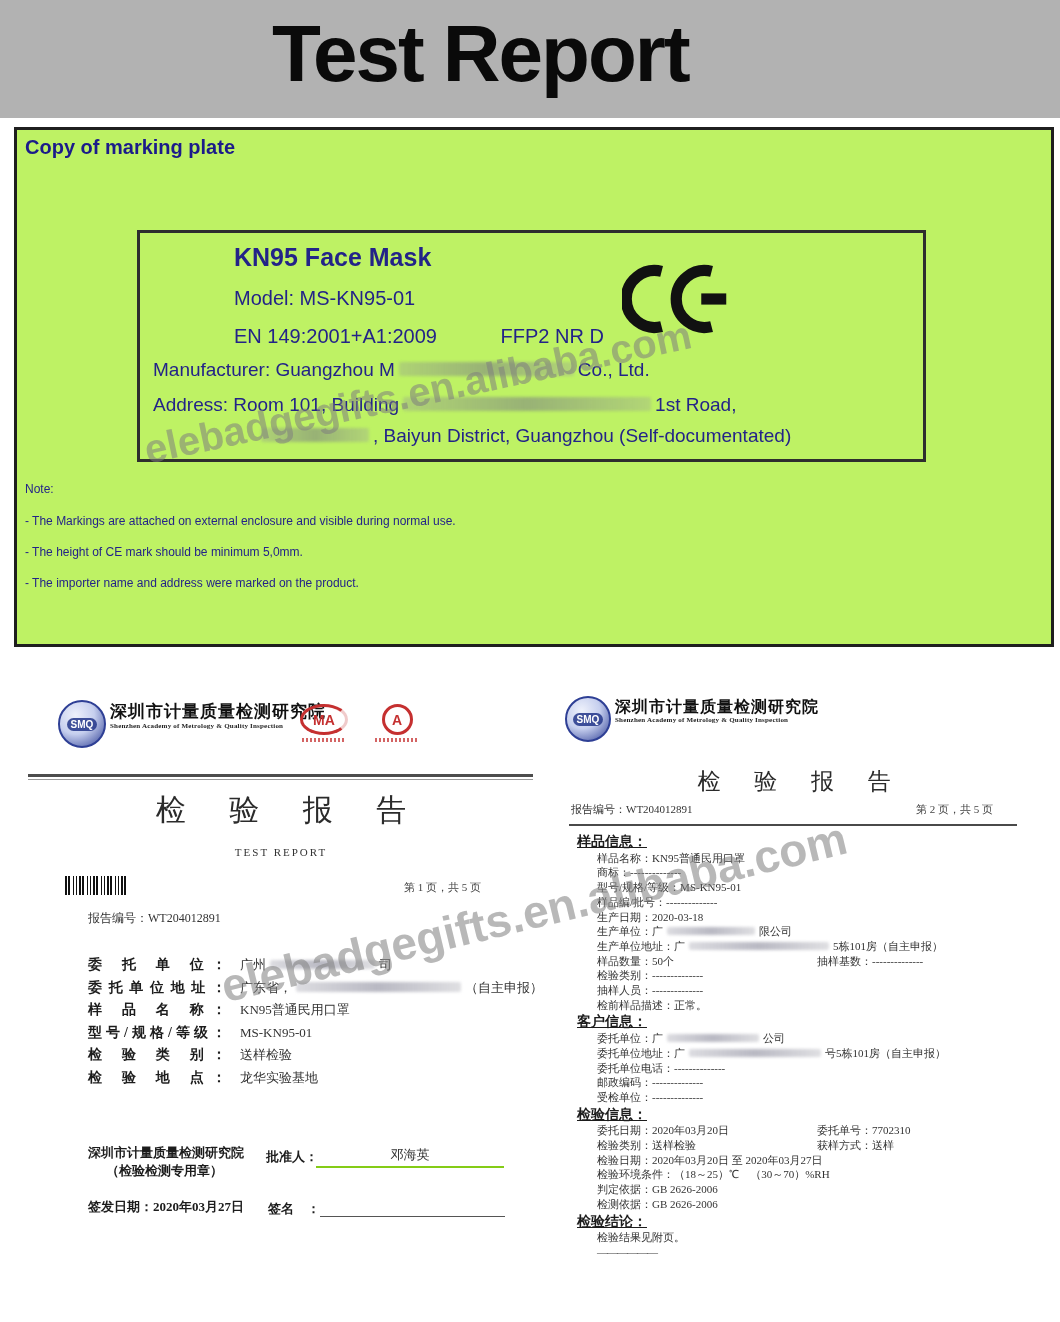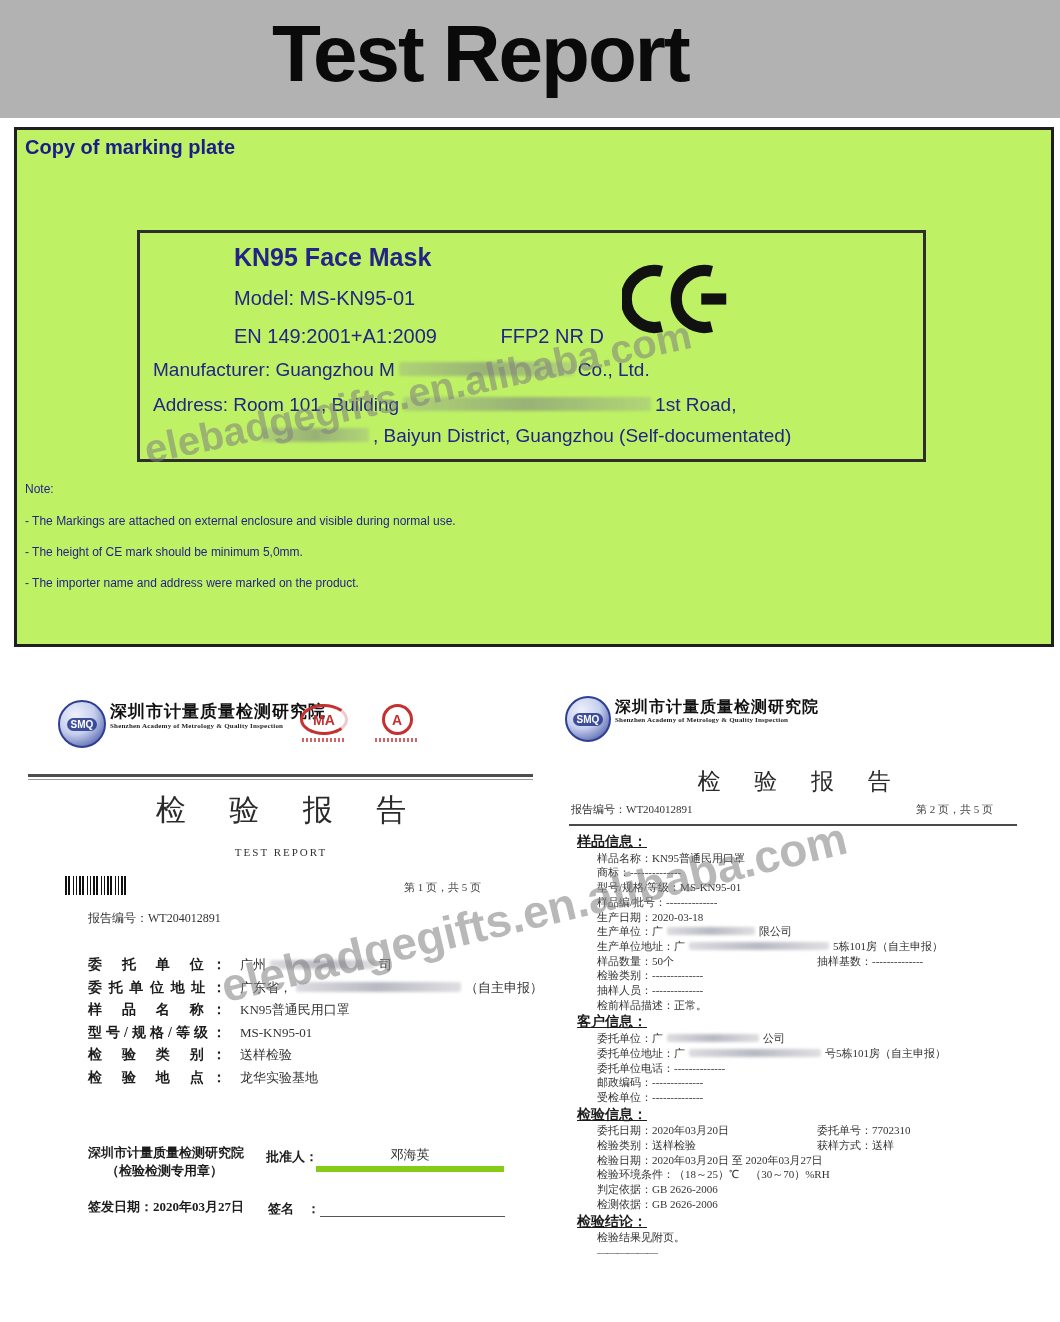--- a/index.html
+++ b/index.html
@@ -75,21 +75,21 @@
   .dl-pageno{position:absolute;right:53px;top:192px;font-size:11px;color:#444;}
   .dl-reportno{position:absolute;left:60px;top:222px;font-size:12px;color:#333;}
   .dl-fields{position:absolute;left:60px;top:266px;font-size:13px;}
   .lf-row{line-height:22.5px;white-space:nowrap;}
   .lf-label{display:inline-block;width:138px;font-weight:bold;color:#1c1c1c;font-size:14px;
             text-align:justify;text-align-last:justify;}
   .lf-value{margin-left:14px;color:#333;}
   .dl-org1{position:absolute;left:60px;top:456px;font-size:13px;font-weight:bold;color:#1c1c1c;}
   .dl-org2{position:absolute;left:78px;top:474px;font-size:13px;font-weight:bold;color:#1c1c1c;}
   .dl-approver-label{position:absolute;left:238px;top:460px;font-size:13px;font-weight:bold;color:#1c1c1c;}
-  .dl-approver-line{position:absolute;left:288px;top:458px;width:188px;border-bottom:6px solid #84cc16;
+  .dl-approver-line{position:absolute;left:288px;top:458px;width:188px;border-bottom:2px solid #84cc16;
                     text-align:center;font-size:13px;color:#333;padding-bottom:2px;}
   .dl-date{position:absolute;left:60px;top:510px;font-size:13px;font-weight:bold;color:#1c1c1c;text-align:right;}
   .dl-sign-label{position:absolute;left:240px;top:512px;font-size:13px;font-weight:bold;color:#1c1c1c;}
   .dl-sign-line{position:absolute;left:292px;top:512px;width:185px;height:16px;border-bottom:1px solid #555;}
 
   
   .doc-right{left:555px;top:690px;width:478px;height:560px;}
   .dr-title{position:absolute;left:0;top:76px;width:100%;text-align:center;font-size:23px;
             color:#2b2b2b;letter-spacing:14px;padding-left:14px;box-sizing:border-box;}
   .dr-reportno{position:absolute;left:16px;top:112px;font-size:11px;color:#333;}

